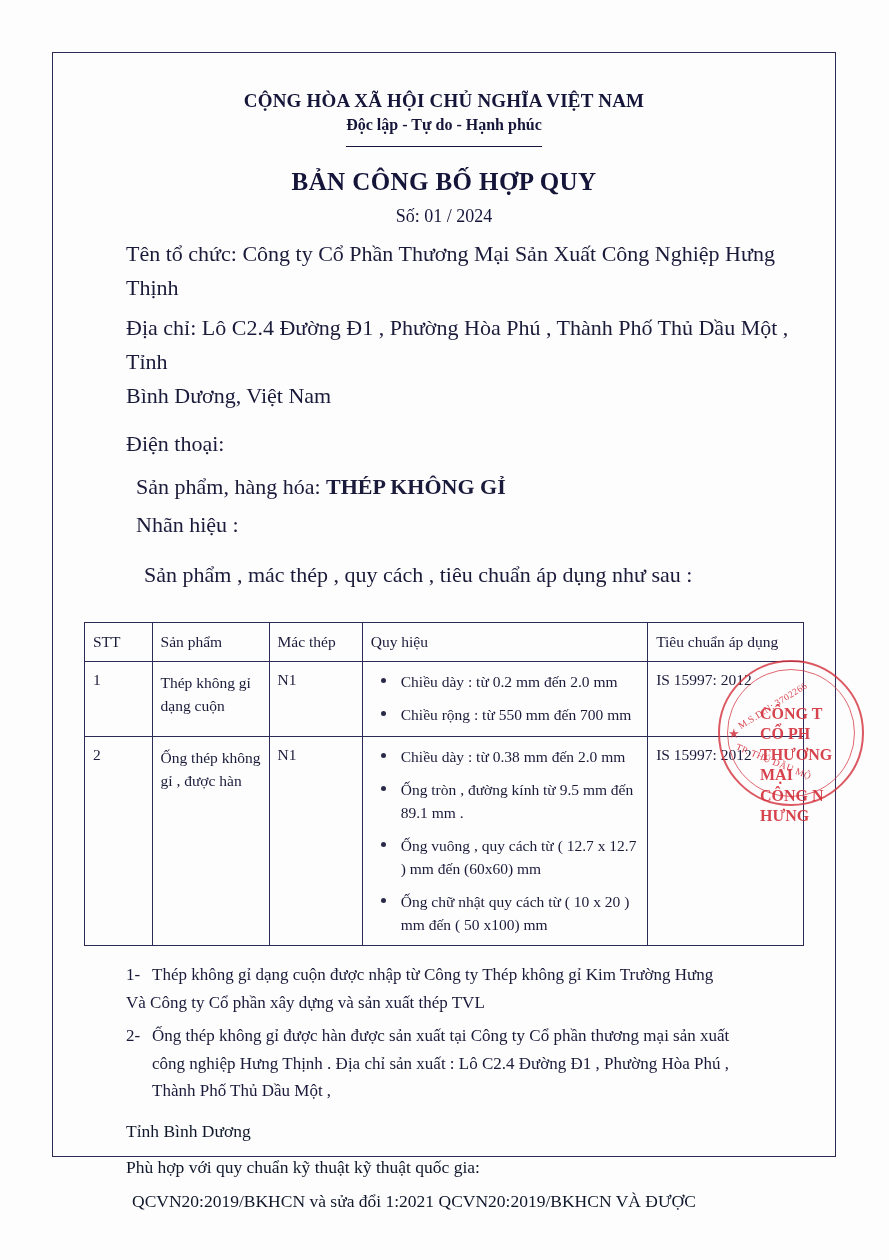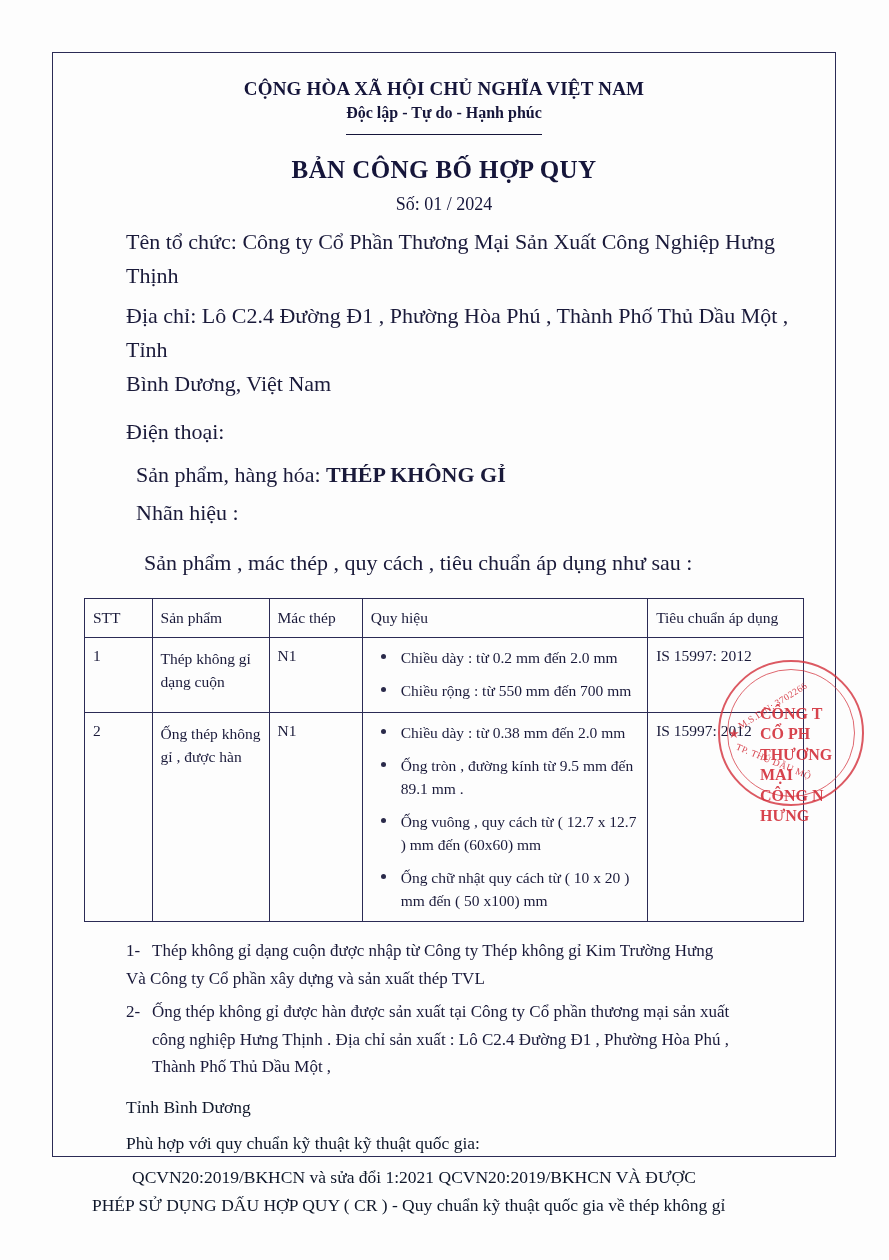--- a/index.html
+++ b/index.html
@@ -39,21 +39,21 @@
     height: 1085px;
     box-sizing: border-box;
     padding: 8px 22px 0 22px;
   }
 
   .national-title {
     text-align: center;
     font-weight: bold;
     font-size: 19px;
     letter-spacing: 0.2px;
-    margin-top: 8px;
+    margin-top: 20px;
     color: #15153a;
   }
   .national-sub {
     text-align: center;
     font-weight: bold;
     font-size: 16px;
     margin-top: 4px;
     color: #15153a;
   }
   .national-sub span {
@@ -83,21 +83,21 @@
     color: #1a1a3a;
   }
   .para.indent-1 { padding-left: 42px; }
   .para.indent-2 { padding-left: 52px; }
   .para.indent-3 { padding-left: 60px; }
   .para b { font-weight: bold; }
 
   table.spec {
     width: 100%;
     border-collapse: collapse;
-    margin-top: 18px;
+    margin-top: 30px;
     font-size: 15.5px;
     color: #1a1a3a;
   }
   table.spec th, table.spec td {
     border: 1px solid #2b2b55;
     vertical-align: top;
     padding: 9px 8px;
     font-weight: normal;
     text-align: left;
   }
@@ -321,21 +321,20 @@
         <div class="note-text">Ống thép không gỉ được hàn được sản xuất tại Công ty Cổ phần thương mại sản xuất</div>
       </div>
       <div class="note-cont2">công nghiệp Hưng Thịnh . Địa chỉ sản xuất : Lô C2.4 Đường Đ1 , Phường Hòa Phú ,</div>
       <div class="note-cont2">Thành Phố Thủ Dầu Một ,</div>
     </div>
 
     <div class="closing">
       <div class="l1" style="margin-top:14px">Tỉnh Bình Dương</div>
       <div class="l1" style="margin-top:10px">Phù hợp với quy chuẩn kỹ thuật kỹ thuật quốc gia:</div>
       <div class="l2" style="margin-top:8px">QCVN20:2019/BKHCN và sửa đổi 1:2021  QCVN20:2019/BKHCN VÀ ĐƯỢC</div>
-      <div class="l3" style="margin-top:2px">PHÉP SỬ DỤNG DẤU HỢP QUY ( CR ) -  Quy chuẩn kỹ thuật quốc gia về thép không gỉ</div>
     </div>
 
     <div class="stamp">
       <div class="ring"></div>
       <div class="ring2"></div>
       <div class="star">★</div>
       <div class="arc-top">M.S.D.N: 3702266</div>
       <div class="arc-bottom">TP. THỦ DẦU MỘ</div>
       <div class="center">
         <div>CÔNG T</div>

